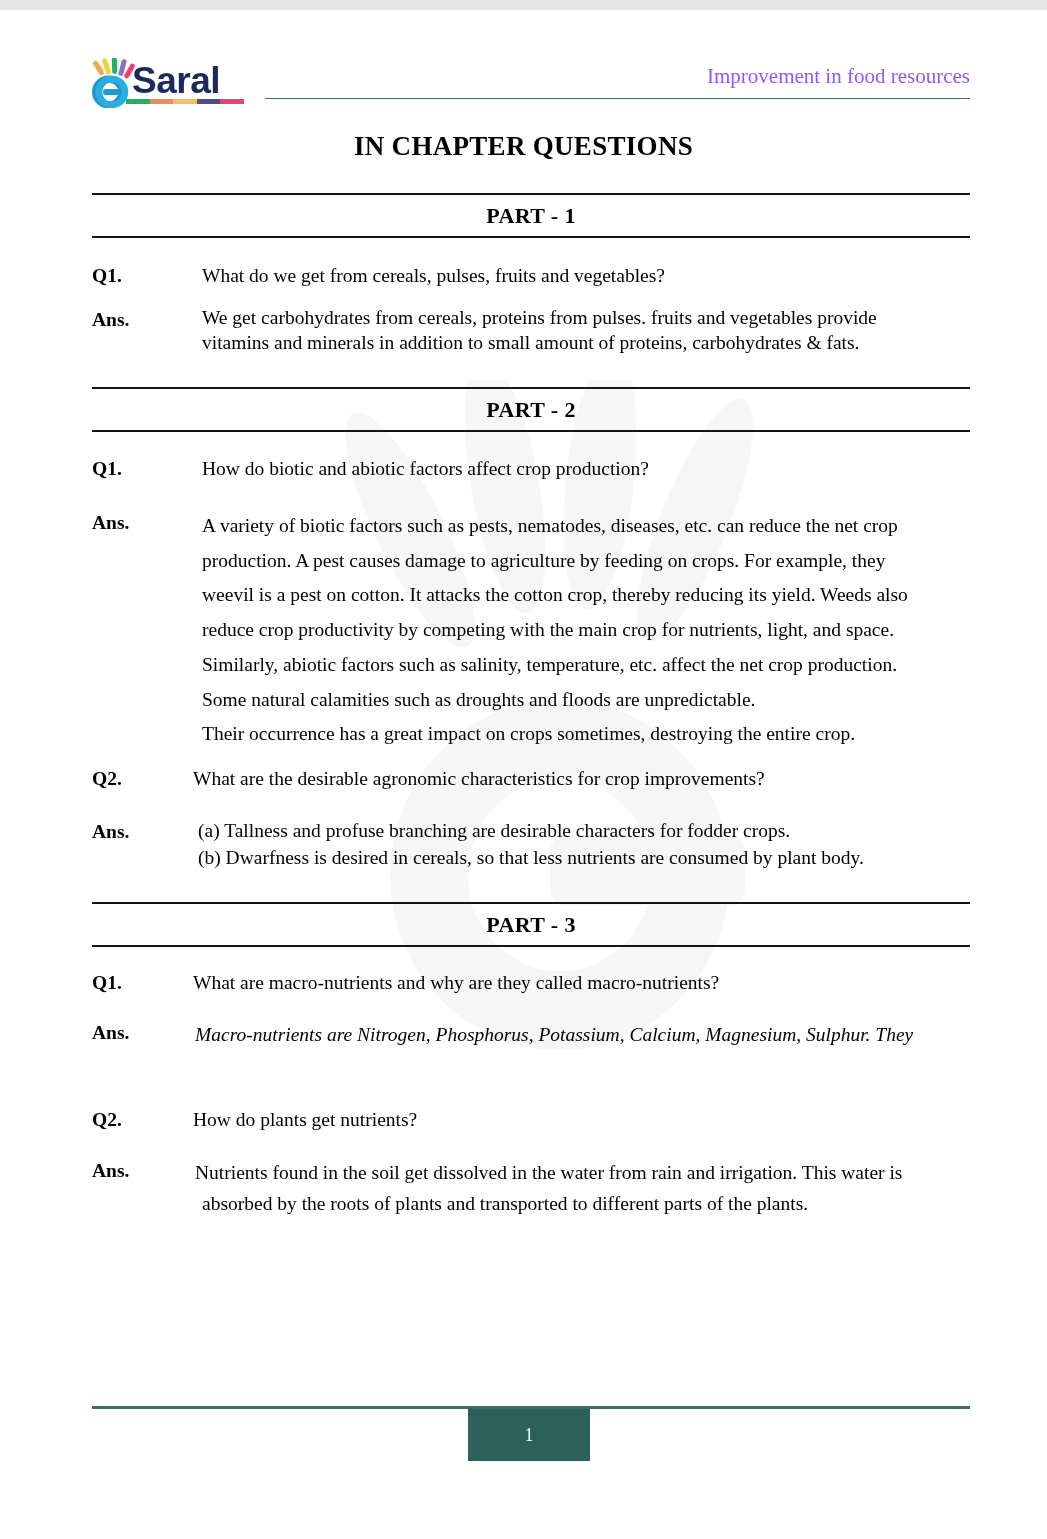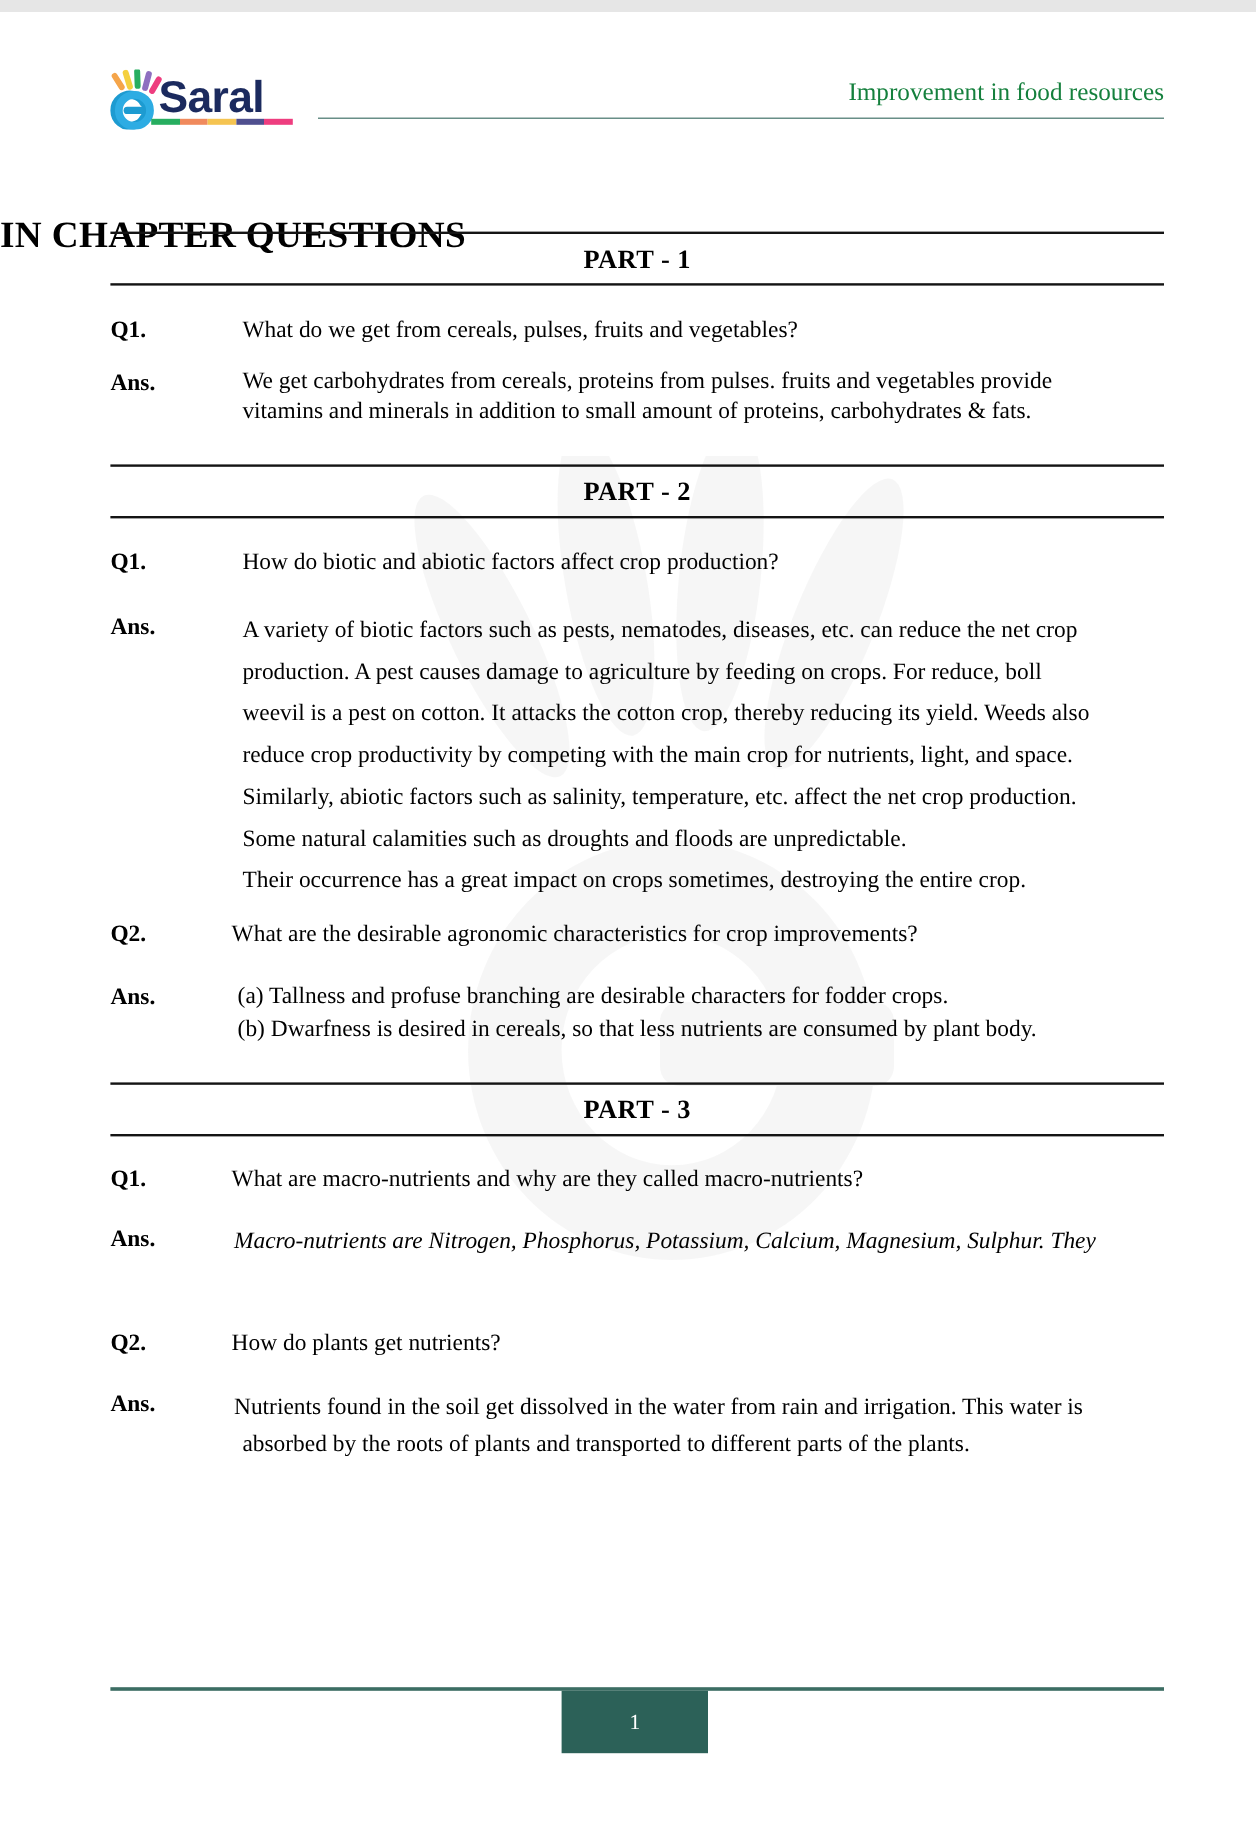--- a/index.html
+++ b/index.html
@@ -85,41 +85,40 @@
     top: 46px;
     width: 705px;
     height: 0;
     border-top: 1.6px solid #44736a;
   }
   #header-title {
     position: absolute;
     right: 77px;
     top: 12px;
     font-size: 21px;
-    color: #15803d;
+    color: #8b5cf6;
     white-space: nowrap;
   }
 
   
   #content {
     position: absolute;
     left: 0; top: 0;
     width: 1047px;
     z-index: 2;
   }
 
   #doc-title {
     position: absolute;
     left: 0; top: 121px;
     width: 1047px;
-    text-align: left;
-    font-size: 31px;
+    text-align: center;
+    font-size: 27px;
     font-weight: bold;
     letter-spacing: 0.3px;
-    margin-top: 47px;
   }
 
   .part-block { position: absolute; left: 92px; width: 878px; }
   .part-rule-top, .part-rule-bot {
     width: 100%;
     height: 0;
     border-top: 2.2px solid #141414;
   }
   .part-label {
     text-align: center;
@@ -256,21 +255,21 @@
       <div class="qa-tag" style="width:66px;">Q1.</div>
       <div class="qa-body">
         <p>How do biotic and abiotic factors affect crop production?</p>
       </div>
     </div>
 
     <div class="qa" style="top:499px; left:92px; width:878px;">
       <div class="qa-tag" style="width:66px;">Ans.</div>
       <div class="qa-body" style="line-height:1.78;">
         <p>A variety of biotic factors such as pests, nematodes, diseases, etc. can reduce the net crop</p>
-        <p>production. A pest causes damage to agriculture by feeding on crops. For reduce, boll</p>
+        <p>production. A pest causes damage to agriculture by feeding on crops. For example, they</p>
         <p>weevil is a pest on cotton. It attacks the cotton crop, thereby reducing its yield. Weeds also</p>
         <p>reduce crop productivity by competing with the main crop for nutrients, light, and space.</p>
         <p>Similarly, abiotic factors such as salinity, temperature, etc. affect the net crop production.</p>
         <p>Some natural calamities such as droughts and floods are unpredictable.</p>
         <p>Their occurrence has a great impact on crops sometimes, destroying the entire crop.</p>
       </div>
     </div>
 
     <div class="qa" style="top:755px; left:92px; width:878px;">
       <div class="qa-tag" style="width:57px;">Q2.</div>

